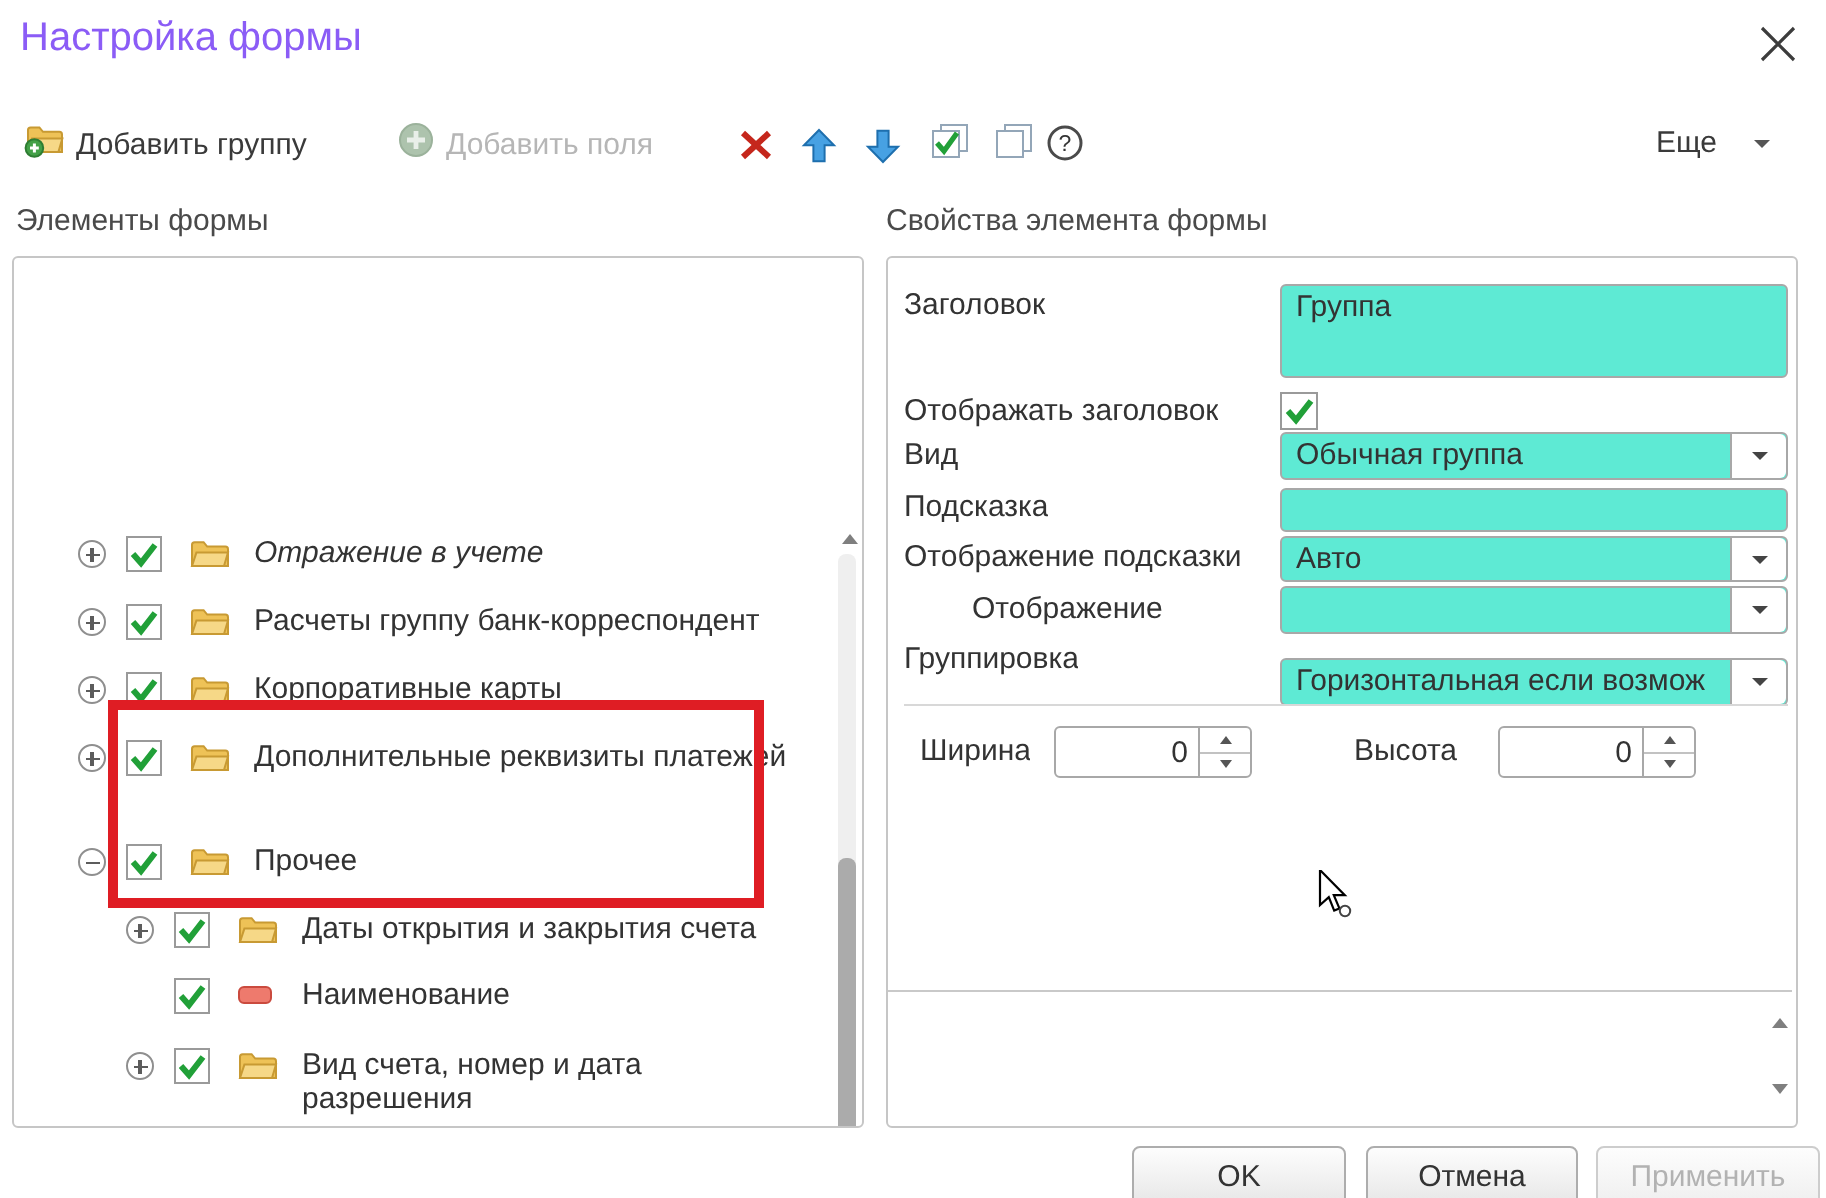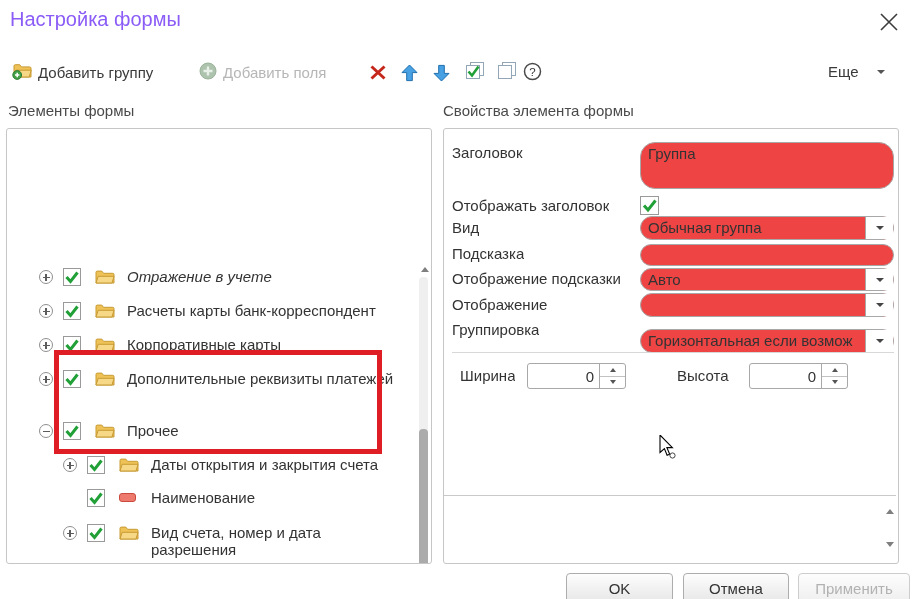--- a/index.html
+++ b/index.html
@@ -36,21 +36,21 @@
   .dash-ico{position:absolute;width:15px;height:7px;background:#ee7a6d;border:1px solid #ca4a3e;border-radius:3px;margin-top:4px;}
   
   #note-box{left:54px;top:350px;width:318px;height:94px;border:5px solid #df1d24;pointer-events:none;}
   
   .sb-track-v{left:412px;width:9px;background:#efefef;border-radius:4px;}
   #l-vthumb{left:412px;top:300px;width:9px;height:216px;background:#ababab;border-radius:4px;}
   .tri-up{width:0;height:0;border-left:4px solid transparent;border-right:4px solid transparent;border-bottom:5px solid #7f7f7f;}
   .tri-down{width:0;height:0;border-left:4px solid transparent;border-right:4px solid transparent;border-top:5px solid #7f7f7f;}
   
   .prop-label{position:absolute;left:452px;font-size:15px;color:#333;max-width:187px;white-space:nowrap;overflow:hidden;}
-  .field{position:absolute;left:640px;width:254px;border:1px solid #a8a8a8;border-radius:15px;background:#ef4444;box-sizing:border-box;font-size:15px;color:#333;}
+  .field{position:absolute;left:640px;width:254px;border:1px solid #a8a8a8;border-radius:3px;background:#5eead4;box-sizing:border-box;font-size:15px;color:#333;}
   .field .val{position:absolute;left:7px;top:2px;white-space:nowrap;overflow:hidden;max-width:218px;}
   .dd-btn{position:absolute;right:0;top:0;bottom:0;width:27px;border-left:1px solid #a8a8a8;display:flex;align-items:center;justify-content:center;background:#fff;border-radius:0 3px 3px 0;}
   .dd-btn .dd-tri{border-top-color:#444;}
   .spin{position:absolute;width:99px;height:26px;border:1px solid #a8a8a8;border-radius:3px;box-sizing:border-box;background:#fff;}
   .spin .num{position:absolute;left:0;top:4px;width:66px;text-align:right;font-size:15px;}
   .spin .btns{position:absolute;right:0;top:0;bottom:0;width:25px;border-left:1px solid #a8a8a8;}
   .spin .btns .up,.spin .btns .dn{position:absolute;left:0;right:0;height:50%;display:flex;align-items:center;justify-content:center;}
   .spin .btns .up{top:0;border-bottom:1px solid #c2c2c2;}
   .spin .btns .dn{bottom:0;}
   .spin .tri-up{border-bottom-color:#555;border-left-width:3.5px;border-right-width:3.5px;border-bottom-width:4px;}
@@ -157,21 +157,21 @@
         <span class="expander plus" style="left: 32px; top: 2px;"></span>
         <span class="cb" style="left: 56px; top: 0px;"><svg width="18" height="18">
             <rect x="0.5" y="0.5" width="17" height="17" fill="#fff" stroke="#9a9a9a"></rect>
             <path d="M3.5 9 L7.5 13.5 L14.5 4.5" stroke="#21a038" stroke-width="3" fill="none"></path>
           </svg></span>
         <span class="tree-ico" style="left: 88px; top: 1px;"><svg width="20" height="16" viewBox="0 0 20 16">
             <path d="M1 14 V3.4 q0-1.3 1.3-1.3 h4.5 l1.8 2.2 h9.1 q1.3 0 1.3 1.3 V14 z" fill="#eec257" stroke="#c89a33"></path>
             <path d="M1 14 L3.2 7.3 h15.8 L17 14 z" fill="#f6d887" stroke="#c89a33"></path>
           </svg></span>
         <div class="tree-label" style="left: 120px; top: 0px;">
-          <div>Расчеты карты банк-корреспондент</div>
+          <div>Расчеты группу банк-корреспондент</div>
         </div>
       </div>
       <div class="tree-row" style="top: 207px;">
         <span class="expander plus" style="left: 32px; top: 2px;"></span>
         <span class="cb" style="left: 56px; top: 0px;"><svg width="18" height="18">
             <rect x="0.5" y="0.5" width="17" height="17" fill="#fff" stroke="#9a9a9a"></rect>
             <path d="M3.5 9 L7.5 13.5 L14.5 4.5" stroke="#21a038" stroke-width="3" fill="none"></path>
           </svg></span>
         <span class="tree-ico" style="left: 88px; top: 1px;"><svg width="20" height="16" viewBox="0 0 20 16">
             <path d="M1 14 V3.4 q0-1.3 1.3-1.3 h4.5 l1.8 2.2 h9.1 q1.3 0 1.3 1.3 V14 z" fill="#eec257" stroke="#c89a33"></path>
@@ -289,21 +289,21 @@
 </div>
 
 <div class="prop-label" style="top:270px;">Отображение подсказки</div>
 <div class="field" style="top:268px;height:23px;">
   <div class="val">Авто</div>
   <div class="dd-btn">
       <span class="dd-tri"></span>
     </div>
 </div>
 
-<div class="prop-label" style="top:296px;">Отображение</div>
+<div class="prop-label" style="top:296px;margin-left:34px;">Отображение</div>
 <div class="field" style="top:293px;height:24px;">
   <div class="dd-btn">
       <span class="dd-tri"></span>
     </div>
 </div>
 
 <div class="prop-label" style="top:321px;">Группировка</div>
 <div class="field" style="top:329px;height:24px;text-decoration:underline;">
   <div class="val">Горизонтальная если возмож</div>
   <div class="dd-btn">

